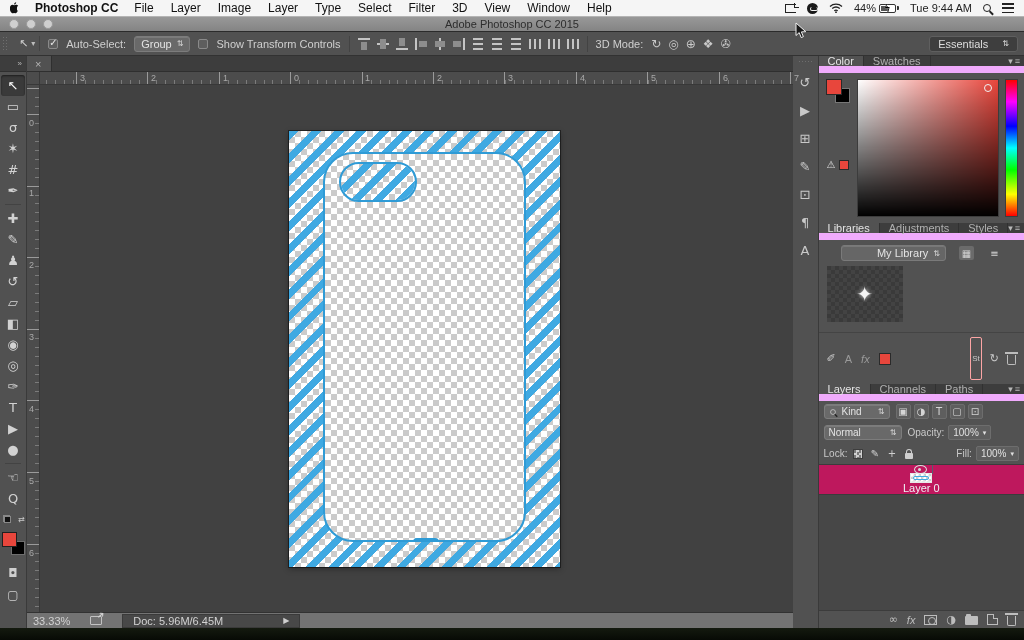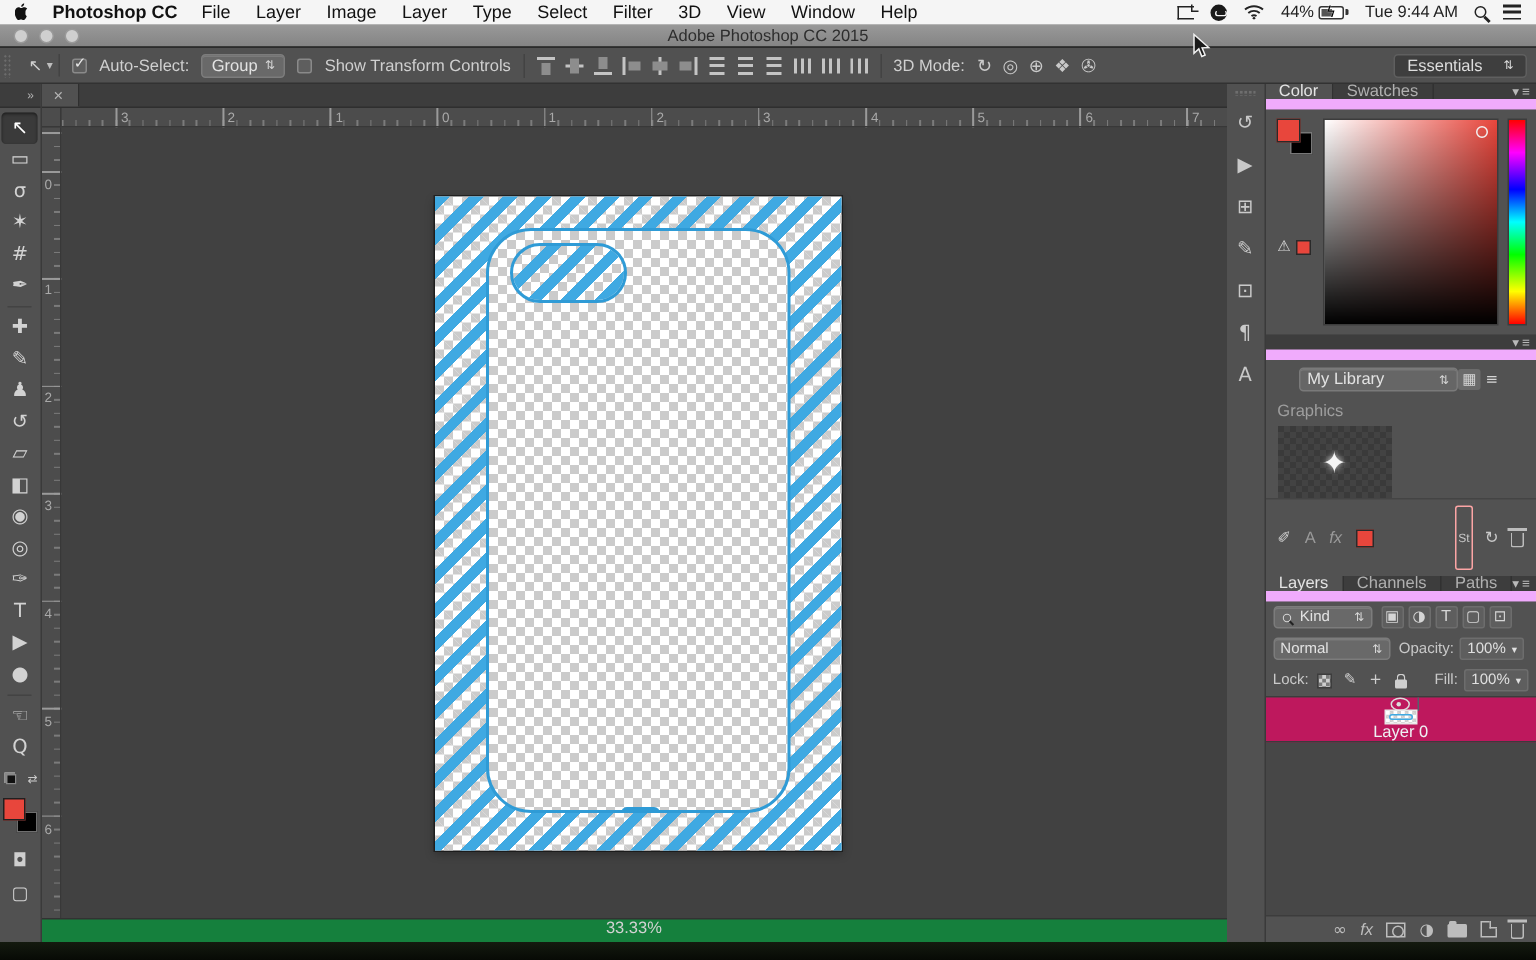--- a/index.html
+++ b/index.html
@@ -114,22 +114,22 @@
   .doc{position:absolute;left:249px;top:46px;width:271px;height:436px;box-shadow:0 0 0 1px rgba(0,0,0,.45),0 2px 6px rgba(0,0,0,.35);}
   .doc .stripe-layer{position:absolute;inset:0;
     background-image:repeating-linear-gradient(135deg,#3fa9e2 0 7px,transparent 7px 16px);}
   .case-body{position:absolute;left:34px;top:21px;width:203px;height:390px;border-radius:30px;
     border:2px solid #2f9bd6;}
   .camera-hole{position:absolute;left:14px;top:8px;width:78px;height:40px;border-radius:20px;border:2px solid #2f9bd6;overflow:hidden;}
   .camera-hole .stripe-layer{position:absolute;inset:0;background-image:repeating-linear-gradient(135deg,#3fa9e2 0 7px,transparent 7px 16px);}
   .port-notch{position:absolute;left:88px;bottom:-4px;width:26px;height:6px;border-radius:4px 4px 0 0;border-top:2px solid #2f9bd6;}
 
   
-  .statusbar{height:16px;background:#15803d;border-top:1px solid #323232;display:flex;align-items:center;
-    font-size:11px;color:#d2d2d2;gap:20px;padding:0 6px;flex-direction:column;}
+  .statusbar{height:16px;background:#737373;border-top:1px solid #323232;display:flex;align-items:center;
+    font-size:11px;color:#d2d2d2;gap:20px;padding:0 6px;}
   .export-ico{width:12px;height:9px;border:1px solid #c2c2c2;border-radius:1px;position:relative;}
   .export-ico::after{content:"➔";position:absolute;right:-3px;top:-7px;font-size:9px;color:#d2d2d2;transform:rotate(-40deg);}
   .docbox{background:#484848;border:1px solid #3a3a3a;padding:0 10px;height:14px;display:flex;align-items:center;gap:60px;}
   .statusbar .play{font-size:8px;color:#cfcfcf;}
 
   
   .rightcol{flex:1;display:flex;background:#515151;}
   .panelstrip{width:26px;background:#515151;border-right:1px solid #3a3a3a;display:flex;flex-direction:column;align-items:center;padding-top:4px;}
   .strip-handle{width:14px;height:4px;background-image:radial-gradient(#6e6e6e 40%,transparent 41%);background-size:3px 3px;margin-bottom:6px;}
   .strip-ico{width:22px;height:24px;display:flex;align-items:center;justify-content:center;color:#c9c9c9;font-size:13px;margin-bottom:4px;}
@@ -147,21 +147,21 @@
   .cfg .b{position:absolute;right:0;bottom:0;width:15px;height:15px;border:1px solid #777;z-index:1;}
   .gamut{margin-top:56px;display:flex;align-items:center;gap:3px;color:#d8d8d8;font-size:10px;}
   .gamut .sw{width:10px;height:10px;border:1px solid #2a2a2a;}
   .sat-square{flex:1;position:relative;border:1px solid #3c3c3c;
     background:linear-gradient(to bottom,rgba(0,0,0,0),#000),linear-gradient(to right,#ffffff,#e8463c);}
   .sat-marker{position:absolute;right:6px;top:4px;width:8px;height:8px;border:1.5px solid #f2f2f2;border-radius:50%;}
   .hue-bar{width:13px;border:1px solid #3c3c3c;
     background:linear-gradient(to bottom,#ff0000,#ff00ff 16%,#0000ff 34%,#00ffff 50%,#00ff00 66%,#ffff00 84%,#ff0000);}
 
   .panel-libs{height:161px;display:flex;flex-direction:column;background:#525252;}
-  .libs-controls{display:flex;align-items:center;gap:0;padding:5px 22px 3px;}
+  .libs-controls{display:flex;align-items:center;gap:13px;padding:5px 22px 3px;text-align:right;}
   .libs-controls .sel{flex:1;background:#666;border-color:#7a7a7a;font-size:11px;padding:1px 5px;}
   .viewbtn{width:15px;height:14px;display:flex;align-items:center;justify-content:center;color:#d5d5d5;font-size:10px;border-radius:2px;}
   .viewbtn[data-active="true"]{background:#6b6b6b;}
   .libs-section{font-size:11px;color:#9e9e9e;padding:4px 8px 2px;}
   .lib-thumb{margin:2px 0 0 8px;width:76px;height:56px;background-color:#3a3a3a;
     background-image:linear-gradient(45deg,#434343 25%,transparent 25%,transparent 75%,#434343 75%),
                      linear-gradient(45deg,#434343 25%,transparent 25%,transparent 75%,#434343 75%);
     background-size:8px 8px;background-position:0 0,4px 4px;
     display:flex;align-items:center;justify-content:center;color:#f5f5f5;font-size:20px;text-shadow:0 0 4px rgba(255,255,255,.8);}
   .libs-foot{margin-top:auto;display:flex;align-items:center;gap:9px;padding:4px 8px;border-top:1px solid #444;
@@ -525,34 +525,45 @@
             </div>
             <div class="sat-square">
               <span class="sat-marker"></span>
             </div>
             <div class="hue-bar"></div>
           </div>
         </div>
 
         <div class="panel-libs">
           <div class="ptabs">
+            <span style="display:flex">
+
+            <span class="ptab" data-active="true">
+                  <span>Libraries</span>
+                </span>
+                <span class="ptab">
+                  <span>Adjustments</span>
+                </span>
+                <span class="ptab">
+                  <span>Styles</span>
+                </span>
+              </span>
             <span class="pmenu">
                 <span>▾</span>
                 <span>≡</span>
               </span>
           </div>
           <div class="libs-controls">
             <span class="sel">
               <span style="flex:1">My Library</span>
               <span class="caret glyph">⇅</span>
             </span>
             <span class="viewbtn glyph" data-active="true">▦</span>
             <span class="viewbtn glyph">≡</span>
           </div>
-          <div class="libs-section">Graphics</div>
           <div class="lib-thumb">
             <span class="glyph">✦</span>
           </div>
           <div class="libs-foot">
             <span class="glyph">✐</span>
             <span class="dim">A</span>
             <span class="dim" style="font-style:italic">fx</span>
             <span class="sw" style="background:#e8463c"></span>
             <span class="right">
               <span class="stbox">St</span>

